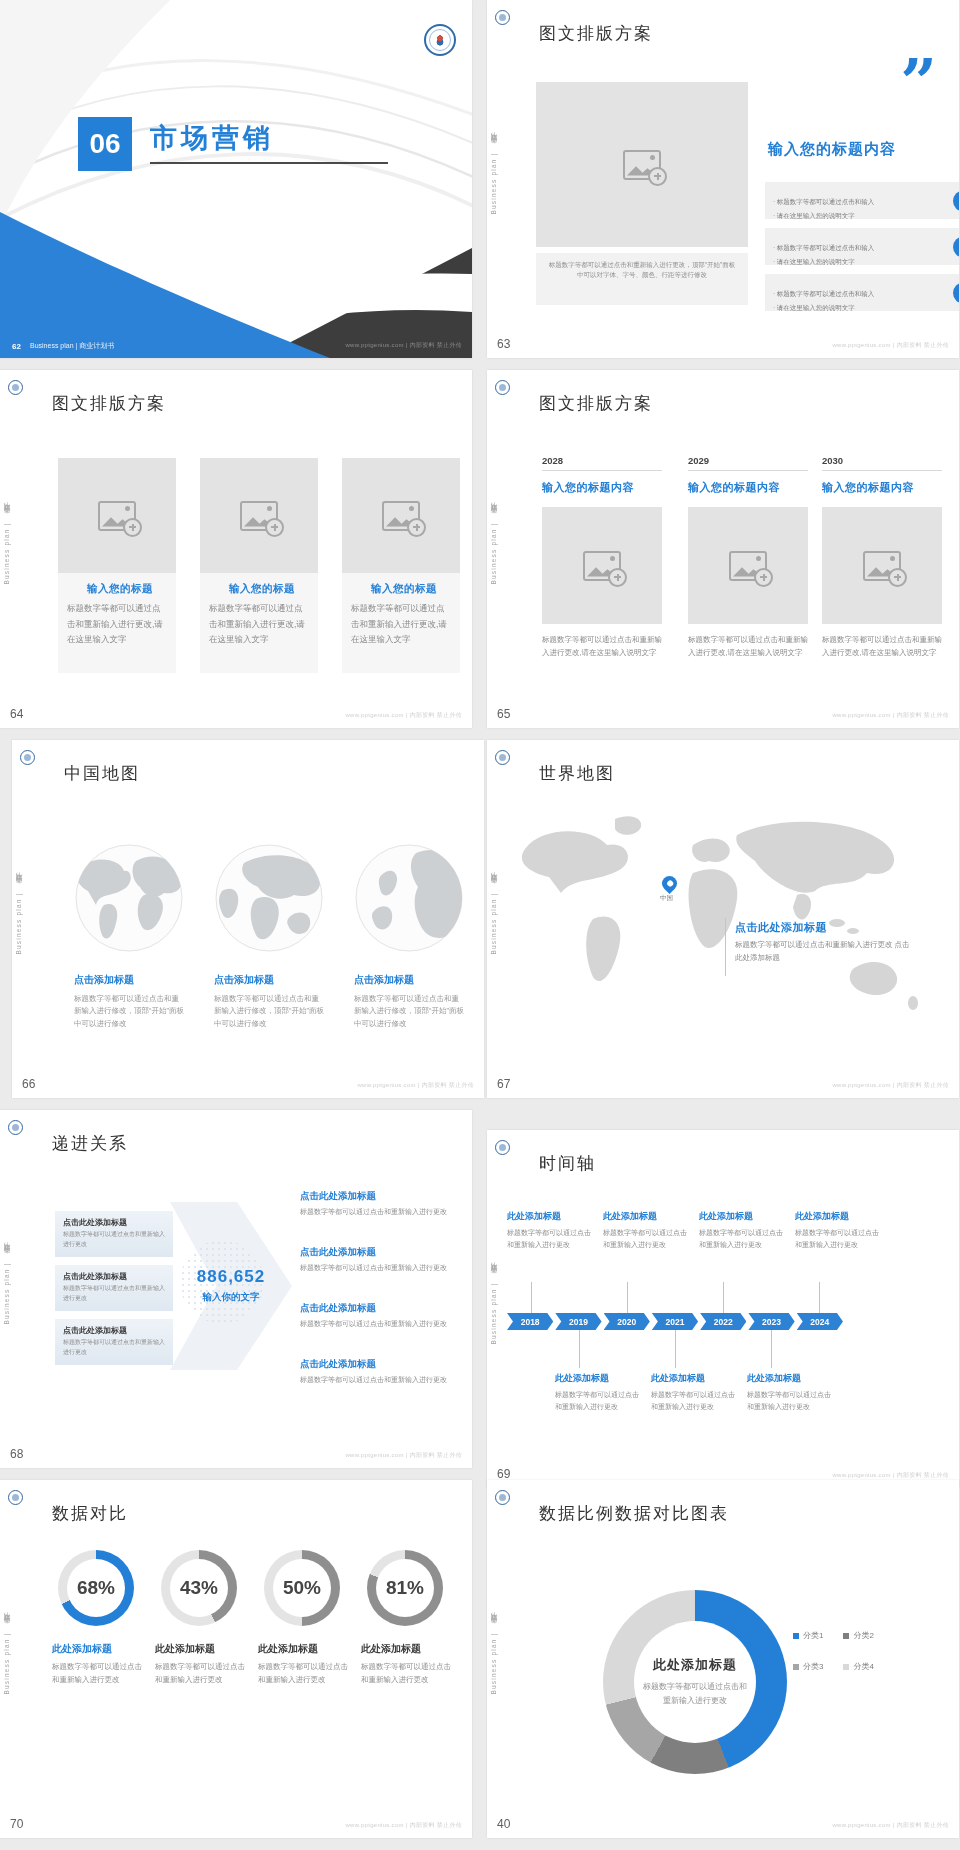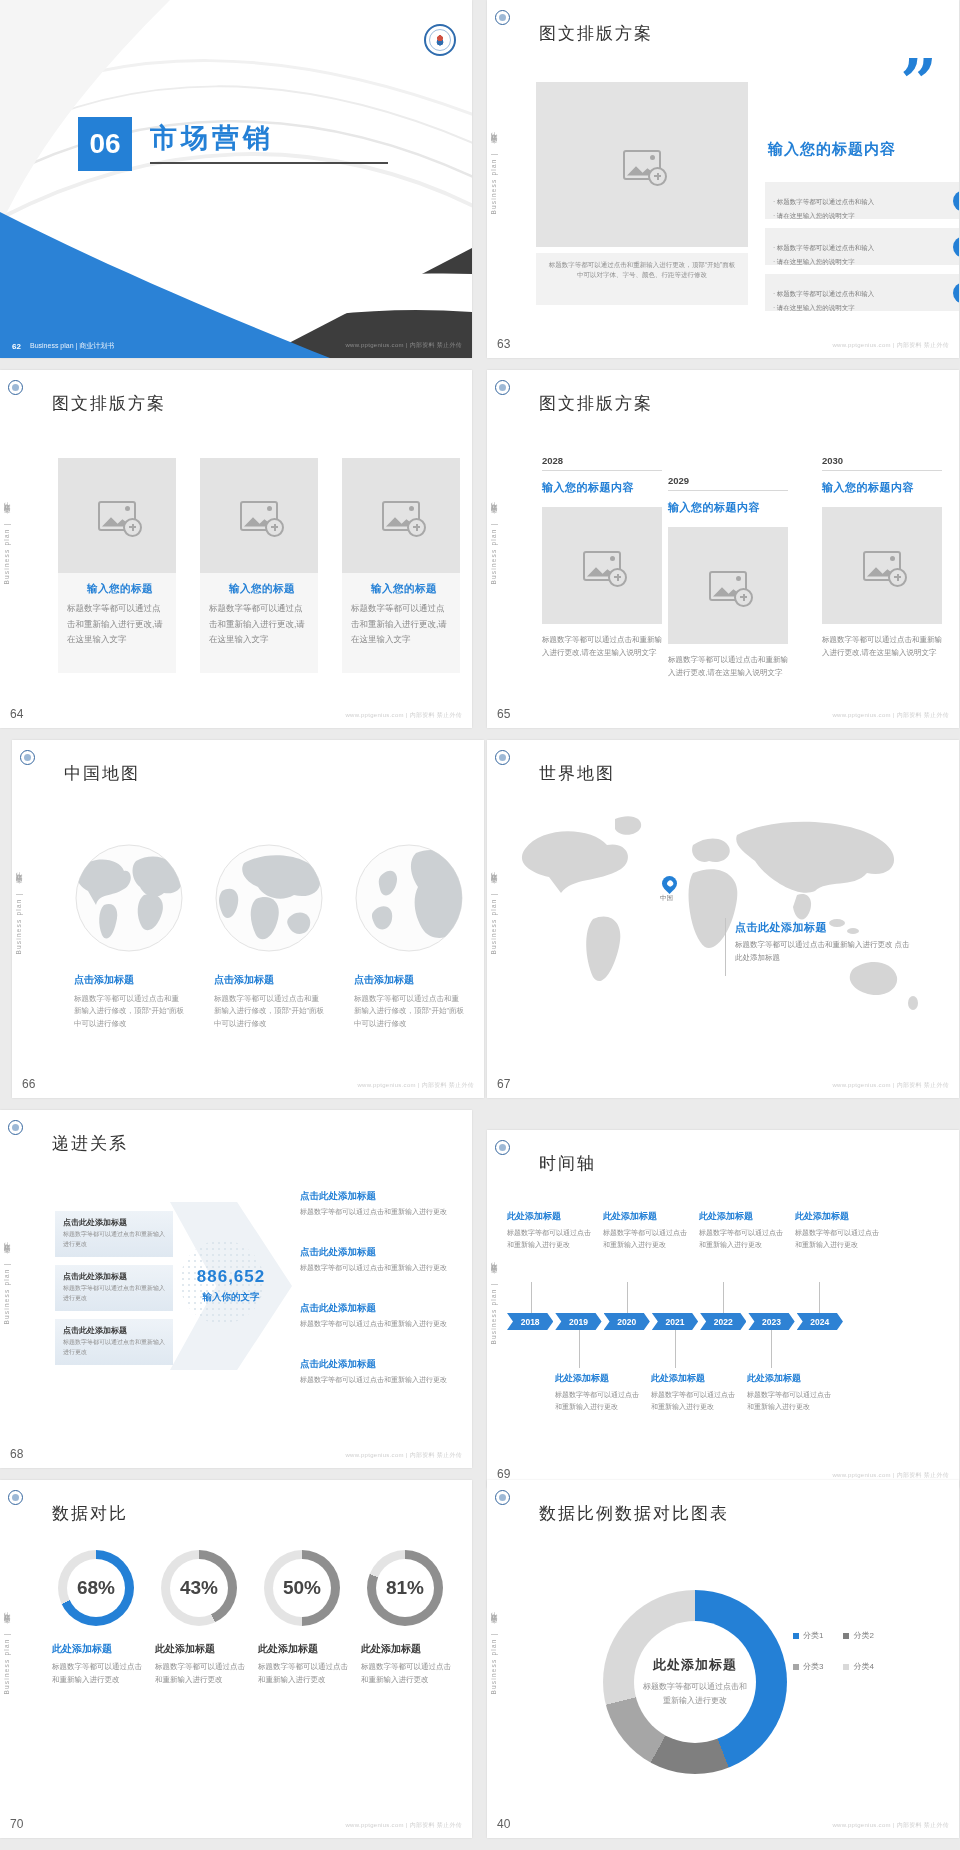--- a/index.html
+++ b/index.html
@@ -227,21 +227,21 @@
       <div class="y-label">2028</div>
       <div class="y-head">输入您的标题内容</div>
       <div class="ph y-img">
           <span class="ph-ic">
             <span class="ph-dot"></span>
             <span class="ph-plus"></span>
           </span>
         </div>
       <div class="y-cap">标题数字等都可以通过点击和重新输入进行更改,请在这里输入说明文字</div>
     </div>
-    <div class="col65" style="left:181px;margin-top:20px;">
+    <div class="col65" style="left:201px;">
       <div class="y-label">2029</div>
       <div class="y-head">输入您的标题内容</div>
       <div class="ph y-img">
           <span class="ph-ic">
             <span class="ph-dot"></span>
             <span class="ph-plus"></span>
           </span>
         </div>
       <div class="y-cap">标题数字等都可以通过点击和重新输入进行更改,请在这里输入说明文字</div>
     </div>

